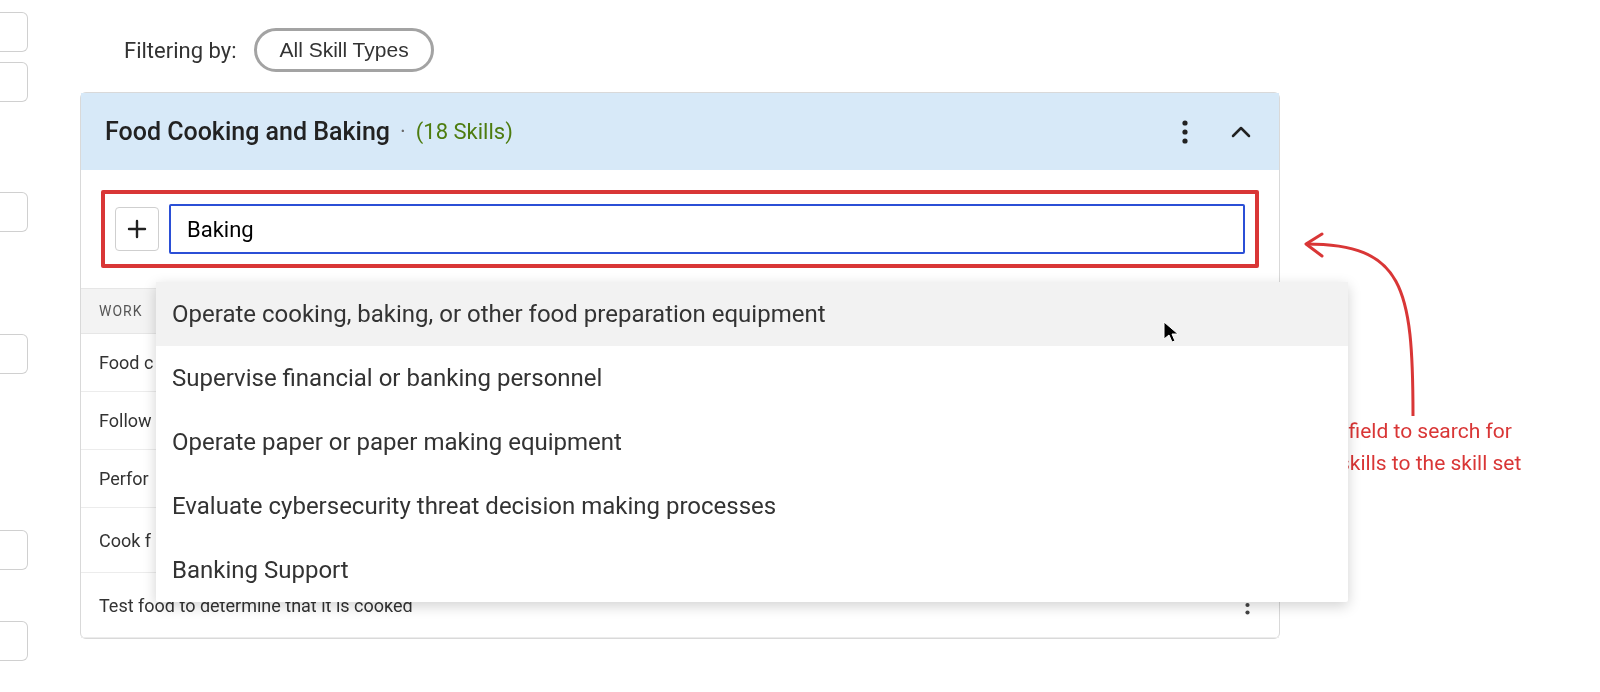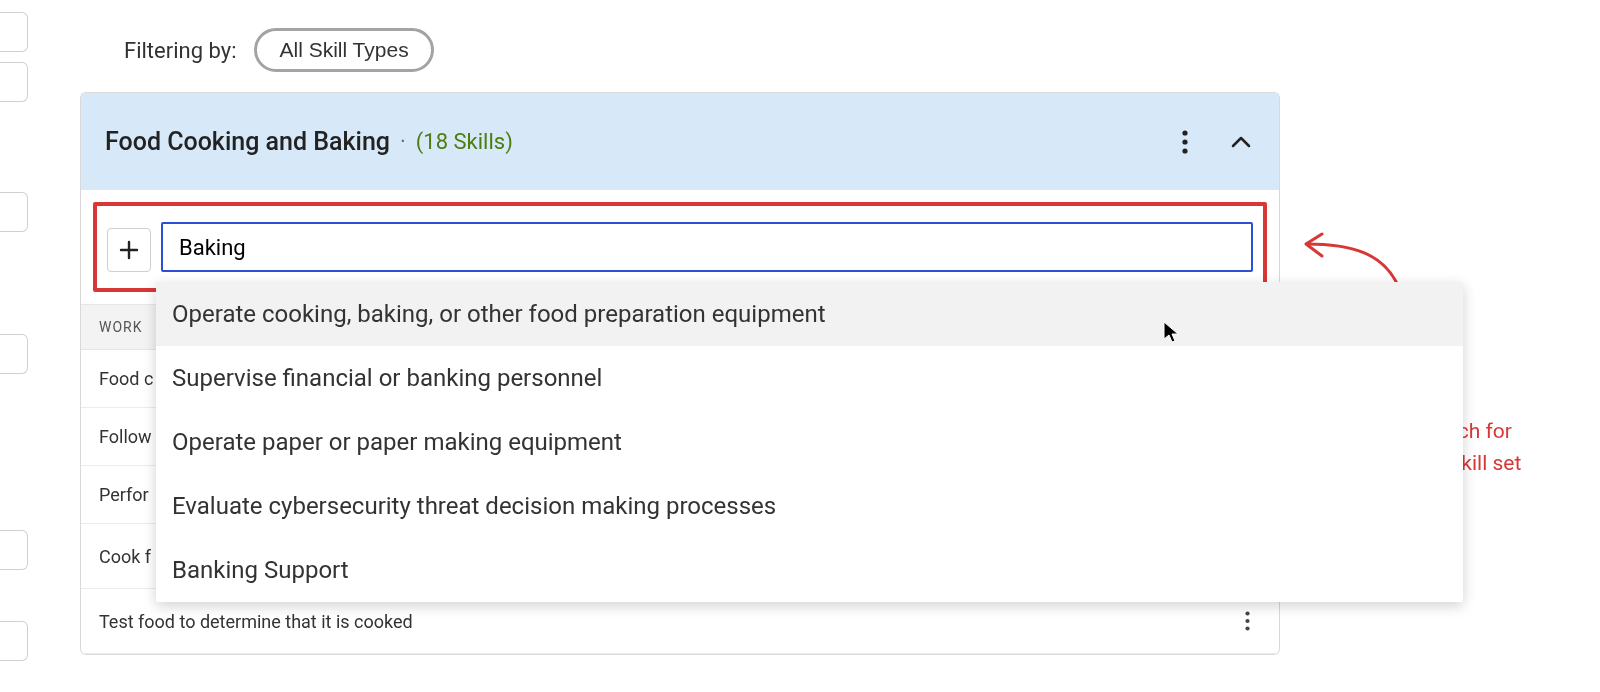--- a/index.html
+++ b/index.html
@@ -44,21 +44,21 @@
       top: 92px;
       left: 80px;
       width: 1200px;
       border: 1px solid #d9d9d9;
       border-radius: 6px;
       overflow: visible;
       background: #fff;
     }
     .card-header {
       background: #d7e9f8;
-      padding: 34px 24px;
+      padding: 24px 24px;
       display: flex;
       align-items: center;
       gap: 10px;
     }
     .card-title {
       font-size: 25px;
       font-weight: 500;
       color: #222;
     }
     .card-dot {
@@ -85,25 +85,25 @@
       height: 28px;
       display: flex;
       align-items: center;
       justify-content: center;
       cursor: pointer;
     }
     .chev svg { display: block; }
     .input-area {
       position: relative;
       border: 4px solid #d93636;
-      margin: 12px;
-      padding: 16px 10px;
+      margin: 20px;
+      padding: 10px 10px;
       border-radius: 2px;
       display: flex;
-      align-items: flex-end;
+      align-items: center;
       gap: 10px;
     }
     .add-btn {
       width: 44px;
       height: 44px;
       border: 1px solid #cfcfcf;
       border-radius: 4px;
       background: #fff;
       display: flex;
       align-items: center;
@@ -142,21 +142,21 @@
       padding: 18px 18px;
       border-bottom: 1px solid #ececec;
       font-size: 18px;
       color: #333;
     }
     .row .kebab { margin-right: 0; }
     .dropdown {
       position: absolute;
       top: 282px;
       left: 156px;
-      width: 1307px;
+      width: 1192px;
       background: #fff;
       box-shadow: 0 4px 14px rgba(0,0,0,0.18);
       border-radius: 2px;
       z-index: 20;
     }
     .dropdown-item {
       padding: 18px 16px;
       font-size: 24px;
       color: #333;
       cursor: pointer;

